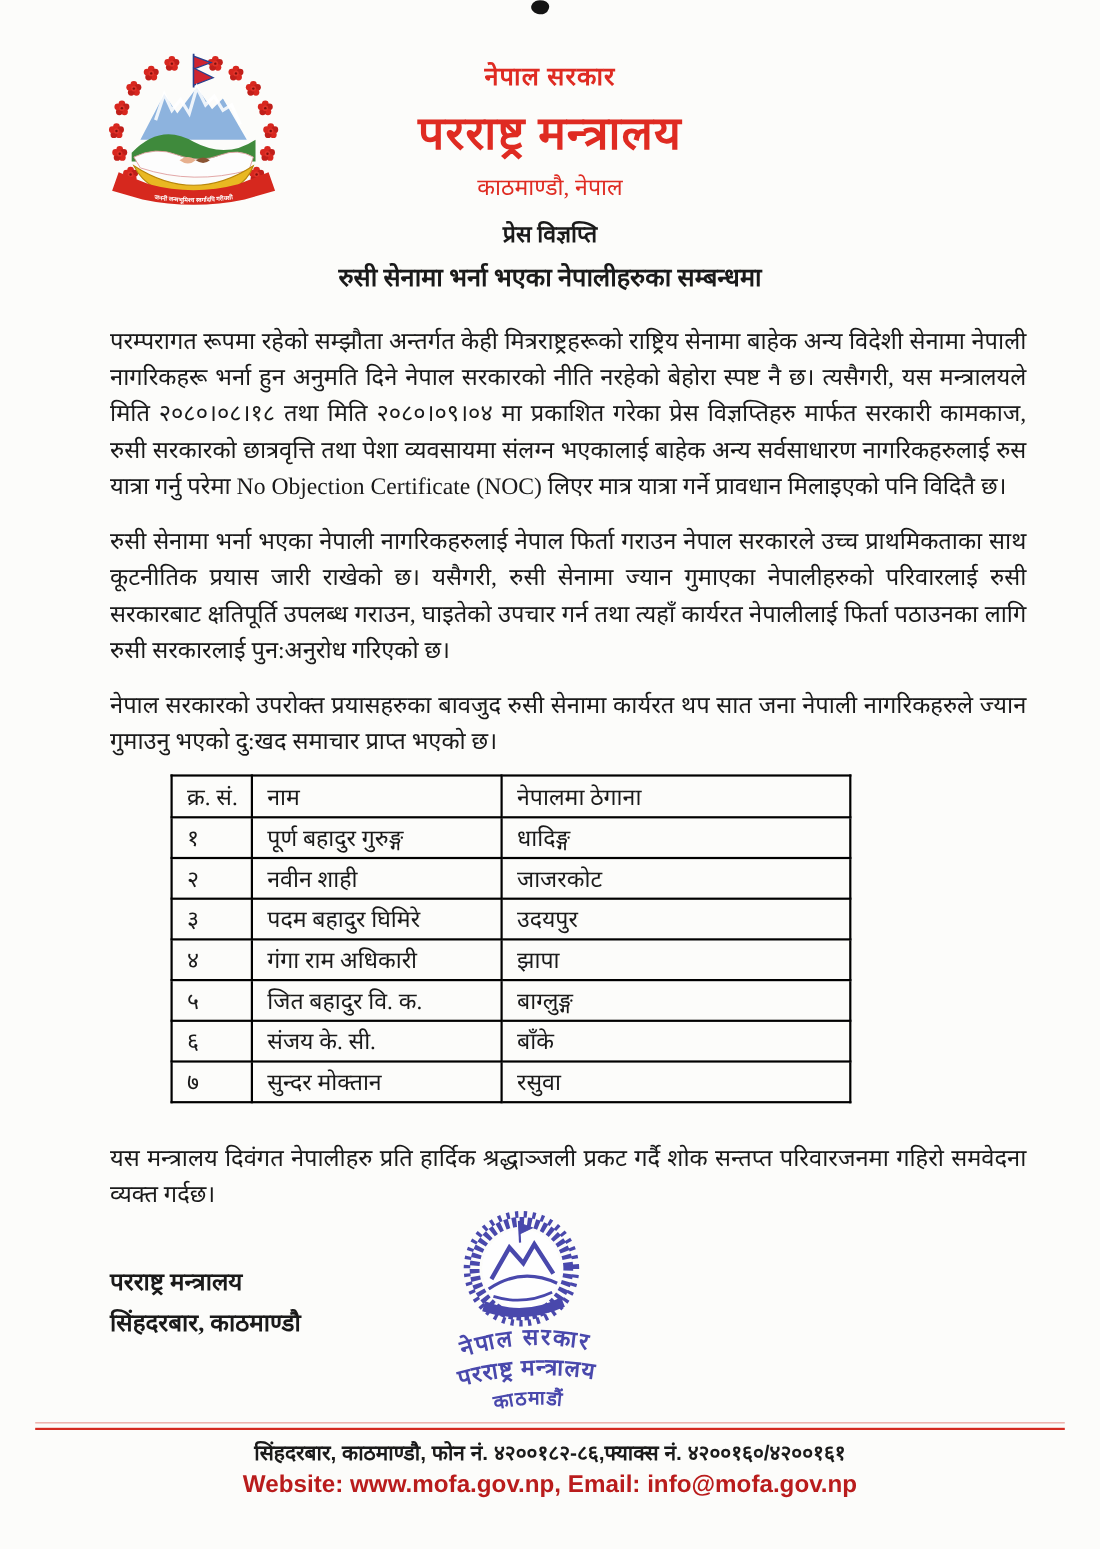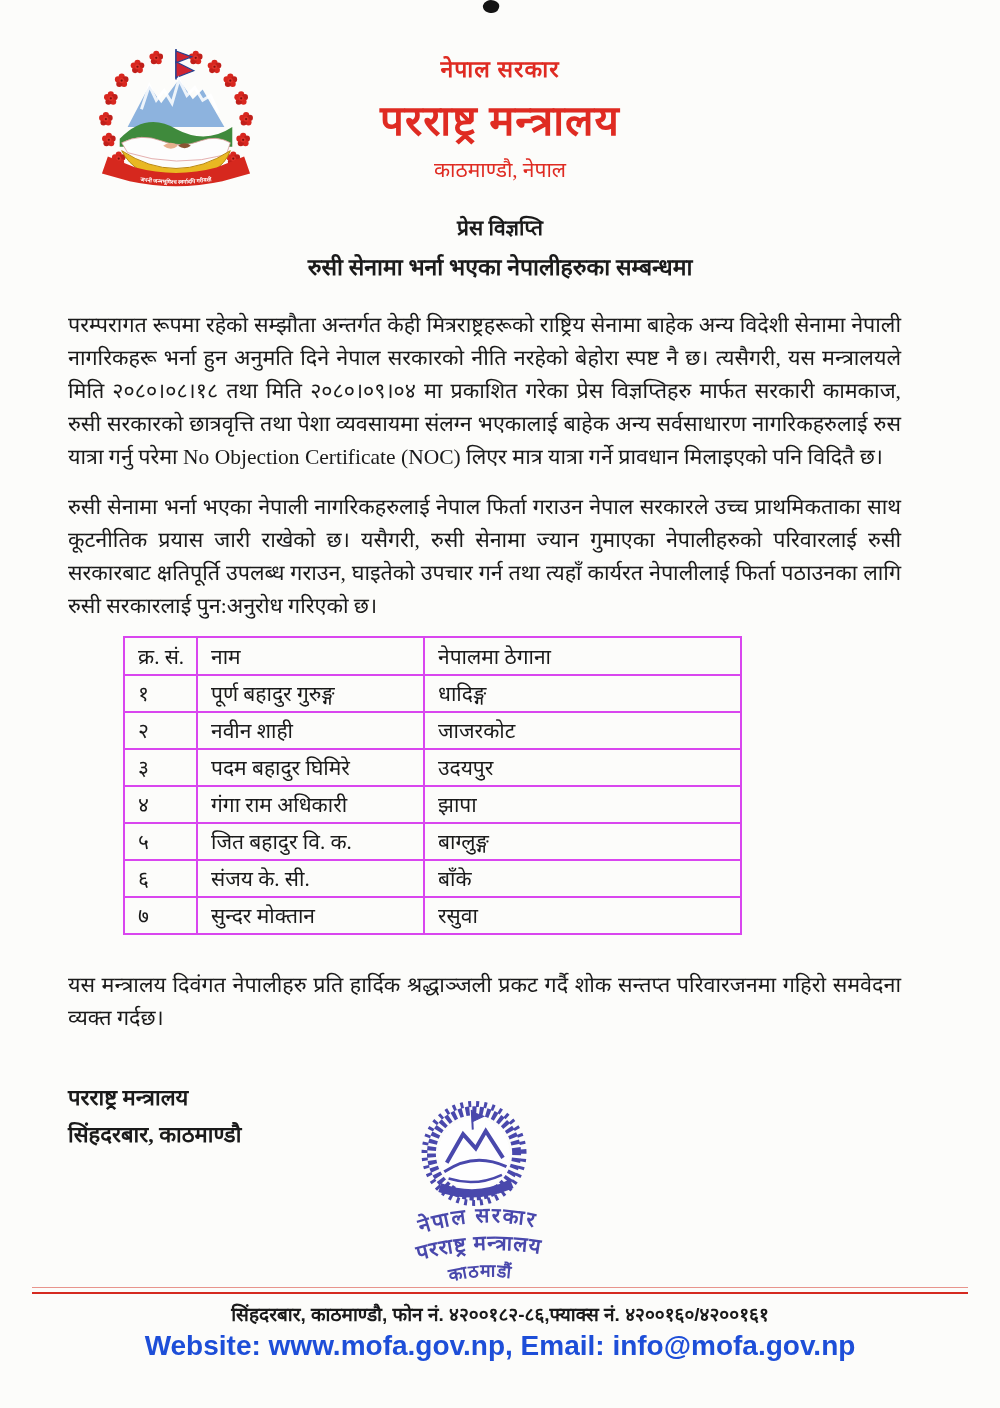--- a/index.html
+++ b/index.html
@@ -17,53 +17,53 @@
     background:#141414;border-radius:60% 40% 55% 45%;
     transform:rotate(15deg);
   }
   
   .emblem{position:absolute;left:92px;top:46px;width:168px;height:158px;}
   .header-text{padding-top:52px;text-align:center;}
   .gov-line{font-size:23px;font-weight:bold;color:#df2b22;letter-spacing:1px;}
   .ministry-line{font-size:42px;font-weight:bold;color:#df2b22;margin-top:6px;letter-spacing:1px;}
   .location-line{font-size:21px;font-weight:normal;color:#df2b22;margin-top:8px;}
   
-  .title-block{text-align:center;margin-top:30px;}
+  .title-block{text-align:center;margin-top:15px;}
   .title-1{font-size:21px;font-weight:bold;}
   .title-2{font-size:23px;font-weight:bold;margin-top:9px;}
   
-  .content{width:833px;margin-left:68px;}
+  .content{width:833px;margin-left:100px;}
   .para{font-size:21.5px;line-height:33px;text-align:justify;margin:0;margin-top:17px;}
   .para.first{margin-top:27px;}
   .list-intro{font-size:21.5px;margin-top:17px;}
   
   table.casualties{border-collapse:collapse;margin-top:13px;margin-left:55px;}
   table.casualties th,table.casualties td{
-    border:2px solid #d946ef;font-size:21px;font-weight:normal;
+    border:2px solid #000000;font-size:21px;font-weight:normal;
     text-align:left;padding:3px 10px 4px 13px;height:26px;
   }
   table.casualties th{height:29px;}
   .col-sn{width:48px;}
   .col-name{width:202px;border-radius:12px;}
   .col-addr{width:292px;}
   th.col-addr{padding-left:30px;}
   
   .closing{margin-top:34px;}
   .signature{margin-top:44px;font-size:22px;font-weight:bold;line-height:37px;}
   
   .stamp{position:absolute;left:372px;top:1090px;width:208px;height:202px;transform:rotate(-3deg);opacity:.92;}
   
   .footer{position:absolute;left:0;bottom:0;width:1000px;}
   .footer-rule{margin:0 32px;height:4px;border-top:1.5px solid #e8948c;border-bottom:2.5px solid #d52a20;}
   .footer-line-np{
     text-align:center;margin-top:7px;font-size:19px;font-weight:bold;
     font-family:"Liberation Sans","DejaVu Sans",sans-serif;
   }
   .footer-line-en{
-    text-align:center;margin-top:3px;margin-bottom:46px;font-size:28px;font-weight:bold;color:#1d4ed8;
+    text-align:center;margin-top:3px;margin-bottom:46px;font-size:22px;font-weight:bold;color:#b91c1c;
     font-family:"Liberation Sans","DejaVu Sans",sans-serif;
   }
 </style>
 </head>
 <body>
 
 <div class="page">
 
   <div class="ink-blot"></div>
 
@@ -126,20 +126,21 @@
   </div>
 
   <div class="title-block">
     <div class="title-1">प्रेस विज्ञप्ति</div>
     <div class="title-2">रुसी सेनामा भर्ना भएका नेपालीहरुका सम्बन्धमा</div>
   </div>
 
   <div class="content">
     <p class="para first">परम्परागत रूपमा रहेको सम्झौता अन्तर्गत केही मित्रराष्ट्रहरूको राष्ट्रिय सेनामा बाहेक अन्य विदेशी सेनामा नेपाली नागरिकहरू भर्ना हुन अनुमति दिने नेपाल सरकारको नीति नरहेको बेहोरा स्पष्ट नै छ। त्यसैगरी, यस मन्त्रालयले मिति २०८०।०८।१८ तथा मिति २०८०।०९।०४ मा प्रकाशित गरेका प्रेस विज्ञप्तिहरु मार्फत सरकारी कामकाज, रुसी सरकारको छात्रवृत्ति तथा पेशा व्यवसायमा संलग्न भएकालाई बाहेक अन्य सर्वसाधारण नागरिकहरुलाई रुस यात्रा गर्नु परेमा No Objection Certificate (NOC) लिएर मात्र यात्रा गर्ने प्रावधान मिलाइएको पनि विदितै छ।</p>
     <p class="para">रुसी सेनामा भर्ना भएका नेपाली नागरिकहरुलाई नेपाल फिर्ता गराउन नेपाल सरकारले उच्च प्राथमिकताका साथ कूटनीतिक प्रयास जारी राखेको छ। यसैगरी, रुसी सेनामा ज्यान गुमाएका नेपालीहरुको परिवारलाई रुसी सरकारबाट क्षतिपूर्ति उपलब्ध गराउन, घाइतेको उपचार गर्न तथा त्यहाँ कार्यरत नेपालीलाई फिर्ता पठाउनका लागि रुसी सरकारलाई पुन:अनुरोध गरिएको छ।</p>
+    <p class="para">नेपाल सरकारको उपरोक्त प्रयासहरुका बावजुद रुसी सेनामा कार्यरत थप सात जना नेपाली नागरिकहरुले ज्यान गुमाउनु भएको दु:खद समाचार प्राप्त भएको छ।</p>
 
 
     <table class="casualties">
       <thead>
         <tr>
           <th class="col-sn">क्र. सं.</th>
           <th class="col-name">नाम</th>
           <th class="col-addr">नेपालमा ठेगाना</th>
         </tr>
       </thead>

